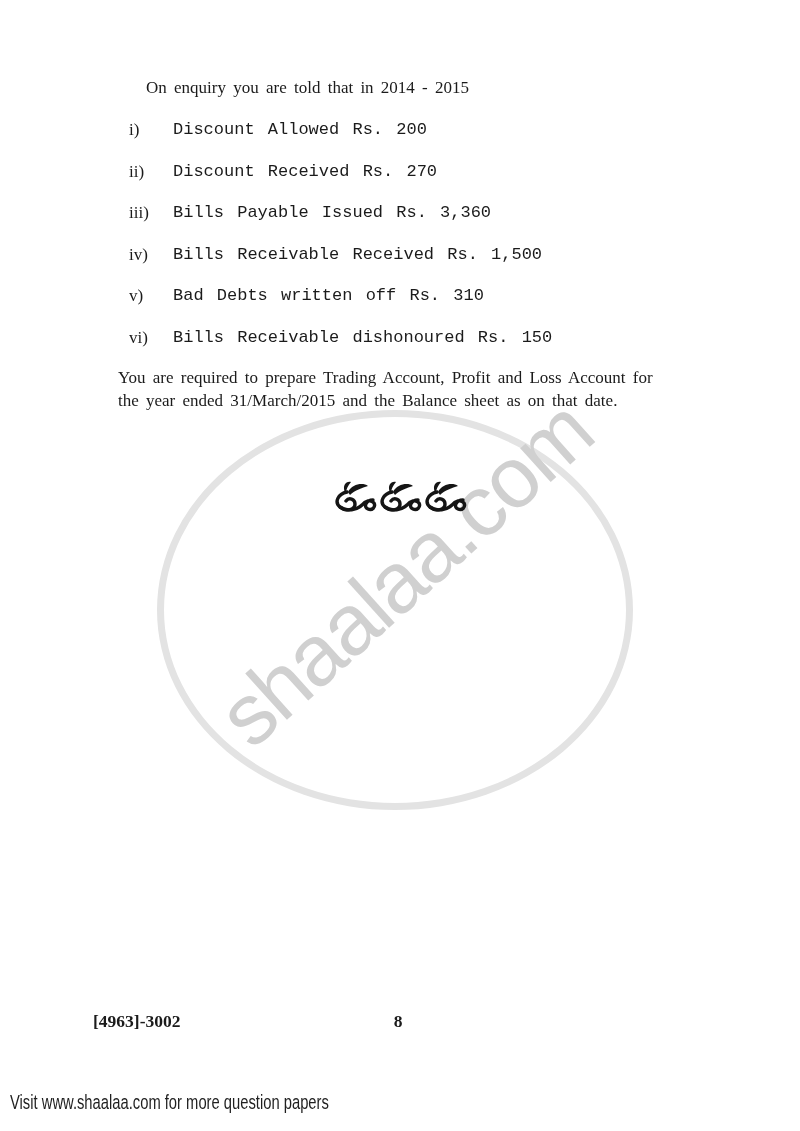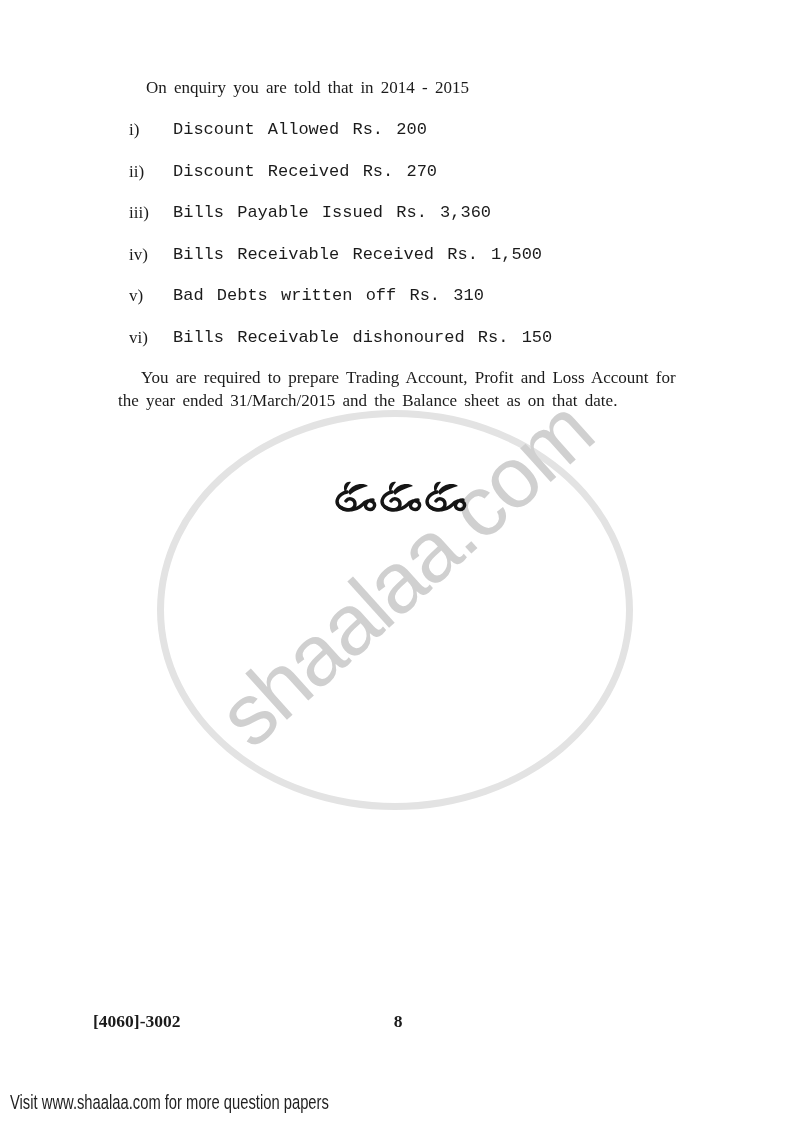--- a/index.html
+++ b/index.html
@@ -41,21 +41,21 @@
     position:absolute;
     white-space:nowrap;
     font-size:17px;
     line-height:22px;
     word-spacing:3px;
     z-index:2;
   }
   .intro { left:146px; top:77px; }
   .list-row .num { position:absolute; left:129px; }
   .list-row .itm { position:absolute; left:173px;font-family:Liberation Mono, monospace; }
-  .para1 { left:141px; top:367px; }
+  .para1 { left:118px; top:367px; }
   .para2 { left:118px; top:390px; }
   
   .ornament {
     position:absolute;
     left:332px; top:481px;
     width:135px; height:34px;
     z-index:2;
   }
   
   .paper-code {
@@ -131,18 +131,18 @@
         <path d="M8 25 C15 30 25 28 30 23 C33 19 39 17 42 21 C44 25 40 29 36 27 C31 25 34 18 41 18" fill="none" stroke="#151515" stroke-width="3.4" stroke-linecap="round"></path>
         <path d="M16 10 C20 2 31 0 36 4 C30 6 23 8 18 13 Z" fill="#151515"></path>
         <path d="M13 11 C10 3 14 -1 19 0 C16 4 14 7 14 11 Z" fill="#151515"></path>
       </g>
     </defs>
     <use href="#fleuron" x="0" y="1"></use>
     <use href="#fleuron" x="45" y="1"></use>
     <use href="#fleuron" x="90" y="1"></use>
   </svg>
 
-  <div class="paper-code">[4060]-3002</div>
+  <div class="paper-code">[4963]-3002</div>
   <div class="page-num">8</div>
 
   <div class="promo">Visit www.shaalaa.com for more question papers</div>
 
 </div>
 
 </body></html>

